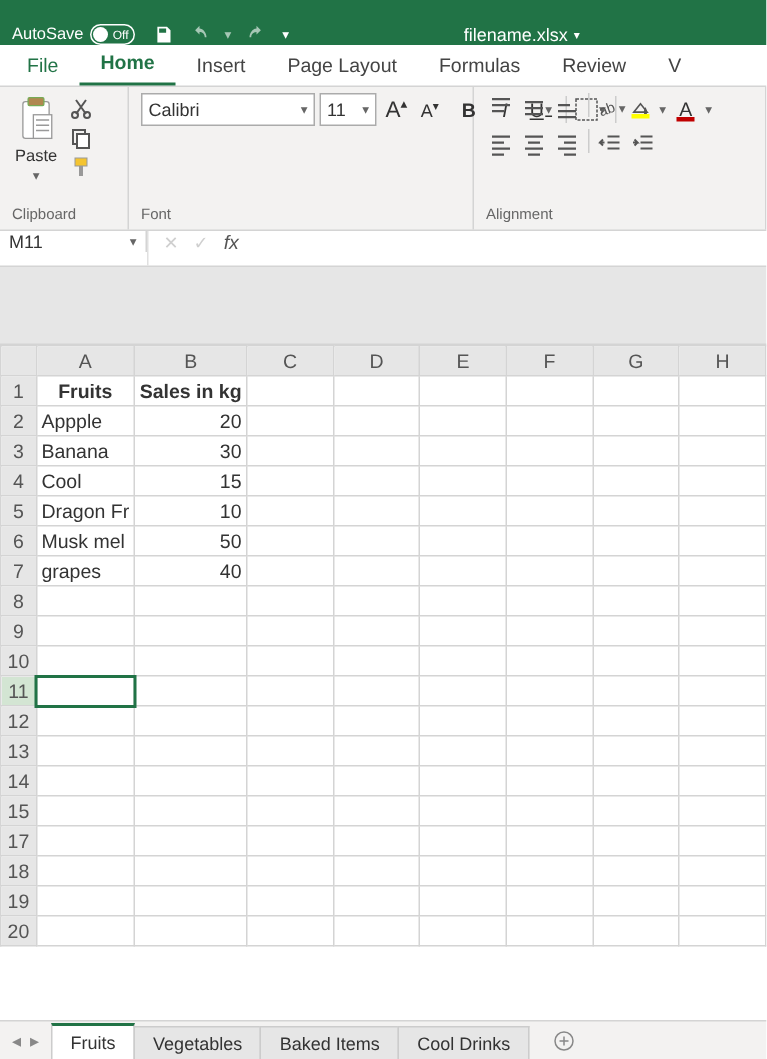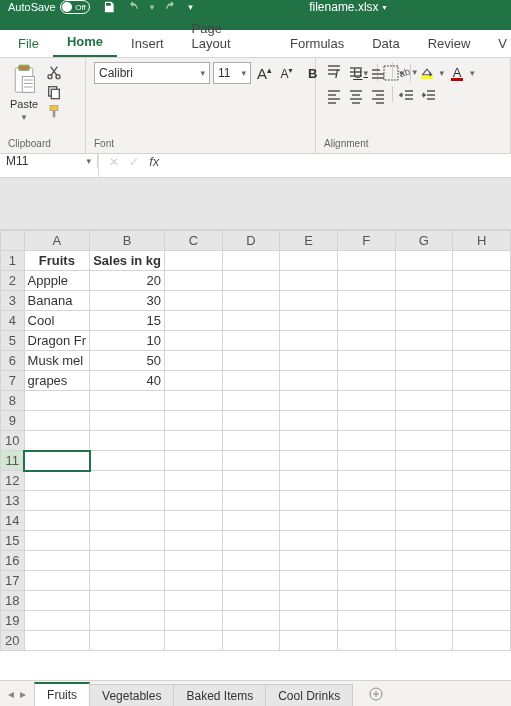--- a/index.html
+++ b/index.html
@@ -1,19 +1,19 @@
 <!DOCTYPE html>
 <html><head>
 <meta charset="utf-8">
 <style>
   * { box-sizing: border-box; margin: 0; padding: 0; font-family: "Segoe UI", Arial, sans-serif; }
   body { width: 511px; height: 706px; background: #fff; overflow: hidden; font-size: 12px; color: #333; position: relative; }
 
   
-  .titlebar { background: #217346; height: 30px; display: flex; align-items: flex-start; padding: 0 8px; color: #fff; }
+  .titlebar { background: #217346; height: 30px; display: flex; align-items: flex-end; padding: 0 8px; color: #fff; }
   .autosave { display: flex; align-items: center; gap: 4px; font-size: 11px; }
   .toggle { width: 30px; height: 14px; border: 1px solid #fff; border-radius: 7px; position: relative; display: inline-flex; align-items: center; }
   .toggle .knob { width: 10px; height: 10px; background: #fff; border-radius: 50%; position: absolute; left: 1px; }
   .toggle .off { font-size: 8px; position: absolute; right: 3px; color: #fff; }
   .qat { display: flex; gap: 10px; margin-left: 12px; align-items: center; }
   .qat svg, .qat .chev { fill: #fff; color: #fff; }
   .filename { flex: 1; text-align: center; display: flex; justify-content: center; align-items: center; gap: 4px; font-size: 12px; }
   .dropchev { font-size: 8px; }
 
   
@@ -123,21 +123,20 @@
     <span class="dropchev">▾</span>
   </div>
 </div>
 
 <div class="ribbontabs">
   <div class="tab file">File</div>
   <div class="tab active">Home</div>
   <div class="tab">Insert</div>
   <div class="tab">Page Layout</div>
   <div class="tab">Formulas</div>
-  <div class="tab">Data</div>
   <div class="tab">Review</div>
   <div class="tab v">V</div>
 </div>
 
 <div class="ribbon">
 
   <div class="group" style="width:86px">
     <div class="clipboard-body">
       <div class="paste-btn">
         <svg viewBox="0 0 32 36">
@@ -471,31 +470,20 @@
           <td class=""></td>
           <td class=""></td>
           <td class=""></td>
           <td class=""></td>
           <td class=""></td>
           <td class=""></td>
           <td class=""></td>
           <td class=""></td>
         </tr>
         <tr>
-          <th class="rowhdr">16</th>
-          <td class=""></td>
-          <td class=""></td>
-          <td class=""></td>
-          <td class=""></td>
-          <td class=""></td>
-          <td class=""></td>
-          <td class=""></td>
-          <td class=""></td>
-        </tr>
-        <tr>
           <th class="rowhdr">17</th>
           <td class=""></td>
           <td class=""></td>
           <td class=""></td>
           <td class=""></td>
           <td class=""></td>
           <td class=""></td>
           <td class=""></td>
           <td class=""></td>
         </tr>

